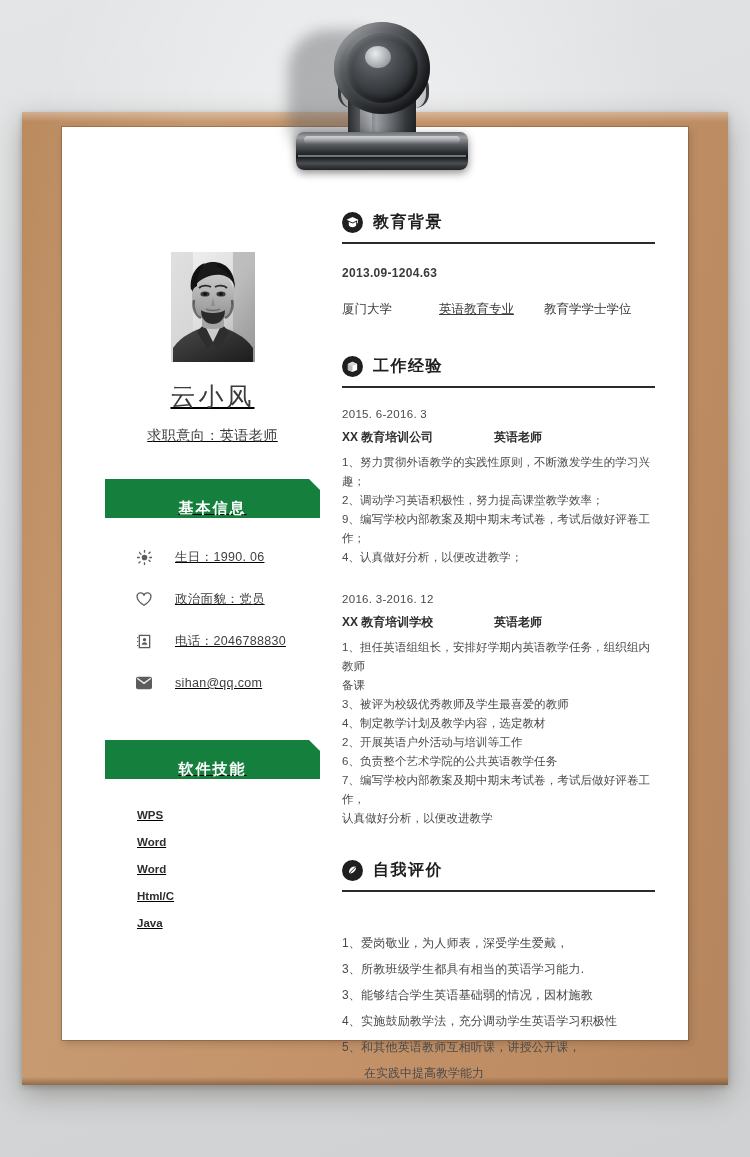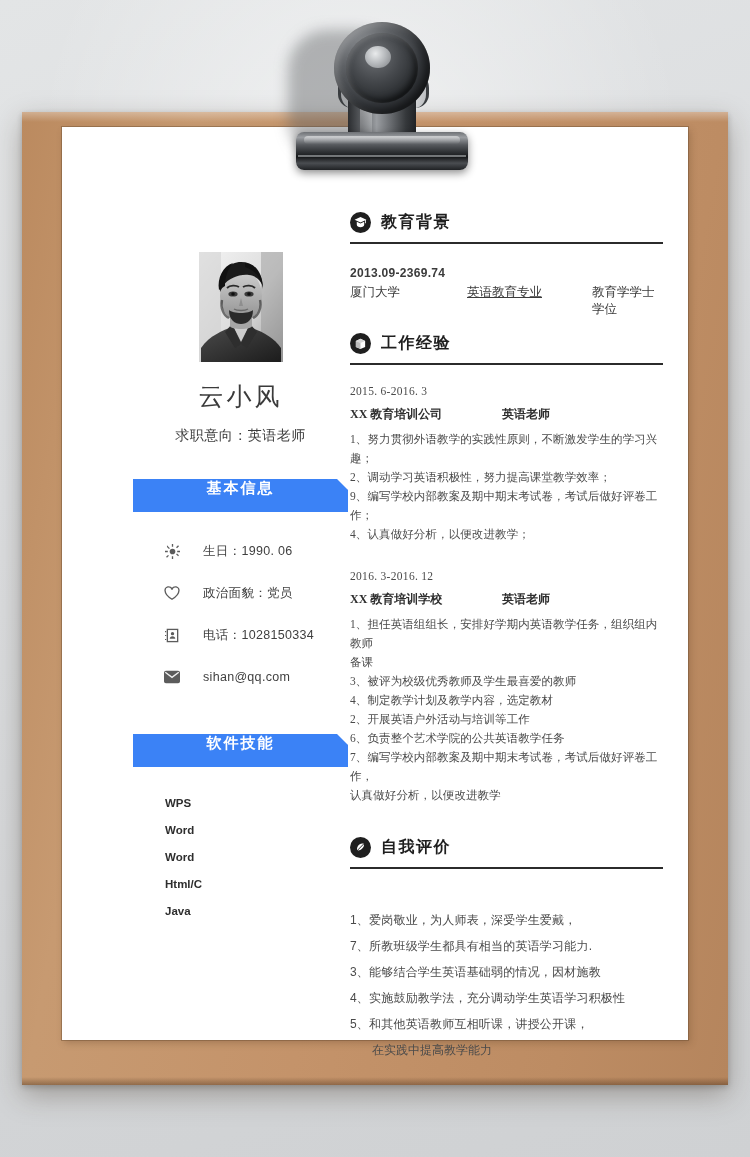--- a/index.html
+++ b/index.html
@@ -124,27 +124,28 @@
     background: linear-gradient(to bottom, rgba(255,255,255,0.52), rgba(255,255,255,0));
   }
   .clip-bar-line {
     position: absolute; left: 16px; top: 133px; width: 168px; height: 2px;
     background: rgba(225,228,230,0.45);
   }
 
   
   .col-left {
     position: absolute;
-    left: 71px;
+    left: 43px;
     top: 125px;
     width: 215px;
+    text-decoration: underline;
   }
   .col-right {
     position: absolute;
-    left: 288px;
+    left: 280px;
     top: 85px;
     width: 315px;
   }
 
   
   .photo-wrap {
     width: 84px;
     height: 110px;
     margin: 0 auto;
     background: #f0f0f0;
@@ -164,25 +165,25 @@
     margin-top: 14px;
     text-align: center;
     font-size: 14px;
     color: #3d3d3d;
     letter-spacing: 0.5px;
   }
 
   
   .banner {
     position: relative;
-    height: 33px;
-    background: #3b82f6;
+    height: 39px;
+    background: #15803d;
     margin-top: 34px;
     display: flex;
-    align-items: flex-start;
+    align-items: flex-end;
     justify-content: center;
     clip-path: polygon(0 0, calc(100% - 11px) 0, 100% 11px, 100% 100%, 0 100%);
     box-shadow: 2px 3px 5px rgba(0,0,0,0.18);
   }
   .banner-text {
     color: #ffffff;
     font-size: 15px;
     font-weight: bold;
     letter-spacing: 2px;
   }
@@ -254,25 +255,24 @@
   }
 
   .edu-date {
     margin-top: 22px;
     font-size: 12px;
     color: #3b3b3b;
     font-weight: bold;
     letter-spacing: 0.3px;
   }
   .edu-row {
-    margin-top: 4px;
+    margin-top: 21px;
     display: flex;
     font-size: 12.5px;
     color: #3b3b3b;
-    gap: 20px;
   }
   .edu-c1 { width: 97px; flex: 0 0 97px; }
   .edu-c2 { width: 105px; flex: 0 0 105px; text-decoration: underline; }
   .edu-c3 { flex: 1; }
 
   .job { margin-top: 20px; }
   .job-date {
     font-size: 11.5px;
     color: #4a4a4a;
     letter-spacing: 0.3px;
@@ -401,21 +401,21 @@
 
         <div class="info-row">
           <span class="info-ico">
             <svg width="15" height="15" viewBox="0 0 16 16" fill="none" stroke="currentColor" stroke-width="1.4">
               <rect x="2.5" y="1.5" width="11" height="13"></rect>
               <circle cx="8" cy="6" r="1.8" fill="currentColor" stroke="none"></circle>
               <path d="M5 11.5c0-1.6 1.3-2.6 3-2.6s3 1 3 2.6" fill="currentColor" stroke="none"></path>
               <path d="M0.6 3.2v1.2M0.6 7.4v1.2M0.6 11.6v1.2" stroke-width="1.4"></path>
             </svg>
           </span>
-          <span class="info-txt">电话：1028150334</span>
+          <span class="info-txt">电话：2046788830</span>
         </div>
 
         <div class="info-row">
           <span class="info-ico">
             <svg width="16" height="14" viewBox="0 0 18 14" fill="currentColor">
               <path d="M0 2.2C0 1 1 0 2.2 0h13.6C17 0 18 1 18 2.2v9.6c0 1.2-1 2.2-2.2 2.2H2.2C1 14 0 13 0 11.8z"></path>
               <path d="M1.4 1.6L9 7.4l7.6-5.8" stroke="#f0f0f0" stroke-width="1.5" fill="none"></path>
             </svg>
           </span>
           <span class="info-txt">sihan@qq.com</span>
@@ -457,29 +457,29 @@
           <span class="sec-badge">
             <svg width="13" height="13" viewBox="0 0 14 14" fill="#ffffff">
               <path d="M7 1L0.6 4 7 7l6.4-3z"></path>
               <path d="M3 6.2v3.1C3 10.8 4.8 12 7 12s4-1.2 4-2.7V6.2L7 8z"></path>
               <path d="M12.9 4.4v3.4h-0.9V4.4z"></path>
             </svg>
           </span>
           <span class="sec-title">教育背景</span>
         </div>
         <div class="sec-rule"></div>
-        <div class="edu-date">2013.09-2369.74</div>
+        <div class="edu-date">2013.09-1204.63</div>
         <div class="edu-row">
           <span class="edu-c1">厦门大学</span>
           <span class="edu-c2">英语教育专业</span>
           <span class="edu-c3">教育学学士学位</span>
         </div>
       </div>
 
-      <div class="section" style="margin-top:15px;font-family:Liberation Serif, serif;">
+      <div class="section" style="margin-top:38px;">
         <div class="sec-head">
           <span class="sec-badge">
             <svg width="13" height="13" viewBox="0 0 14 14" fill="#ffffff">
               <path d="M2 4.2L7 2l5 2.2v6.6L7 13 2 10.8z" fill="#ffffff"></path>
               <path d="M7 2L2 4.2 7 6.4l5-2.2z" fill="#d8d8d8"></path>
               <path d="M7 6.4v6.6L2 10.8V4.2z" fill="#bdbdbd"></path>
             </svg>
           </span>
           <span class="sec-title">工作经验</span>
         </div>
@@ -524,21 +524,21 @@
             <svg width="13" height="13" viewBox="0 0 14 14" fill="none">
               <path d="M10.5 3C8 2 4.5 4 3.5 7c-0.6 1.8 0 3 0 3s1.4 0.4 3.1-0.3C9.6 8.5 11.4 5.4 10.5 3z" fill="#ffffff"></path>
               <path d="M3.2 10.6L10.2 3.4" stroke="#1f1f1f" stroke-width="1" stroke-linecap="round"></path>
             </svg>
           </span>
           <span class="sec-title">自我评价</span>
         </div>
         <div class="sec-rule"></div>
         <div class="eval-items">
           <div class="eval-item">1、爱岗敬业，为人师表，深受学生爱戴，</div>
-          <div class="eval-item">7、所教班级学生都具有相当的英语学习能力.</div>
+          <div class="eval-item">3、所教班级学生都具有相当的英语学习能力.</div>
           <div class="eval-item">3、能够结合学生英语基础弱的情况，因材施教</div>
           <div class="eval-item">4、实施鼓励教学法，充分调动学生英语学习积极性</div>
           <div class="eval-item">5、和其他英语教师互相听课，讲授公开课，</div>
           <div class="eval-cont">在实践中提高教学能力</div>
         </div>
       </div>
 
     </div>
   </div>
 </div>

